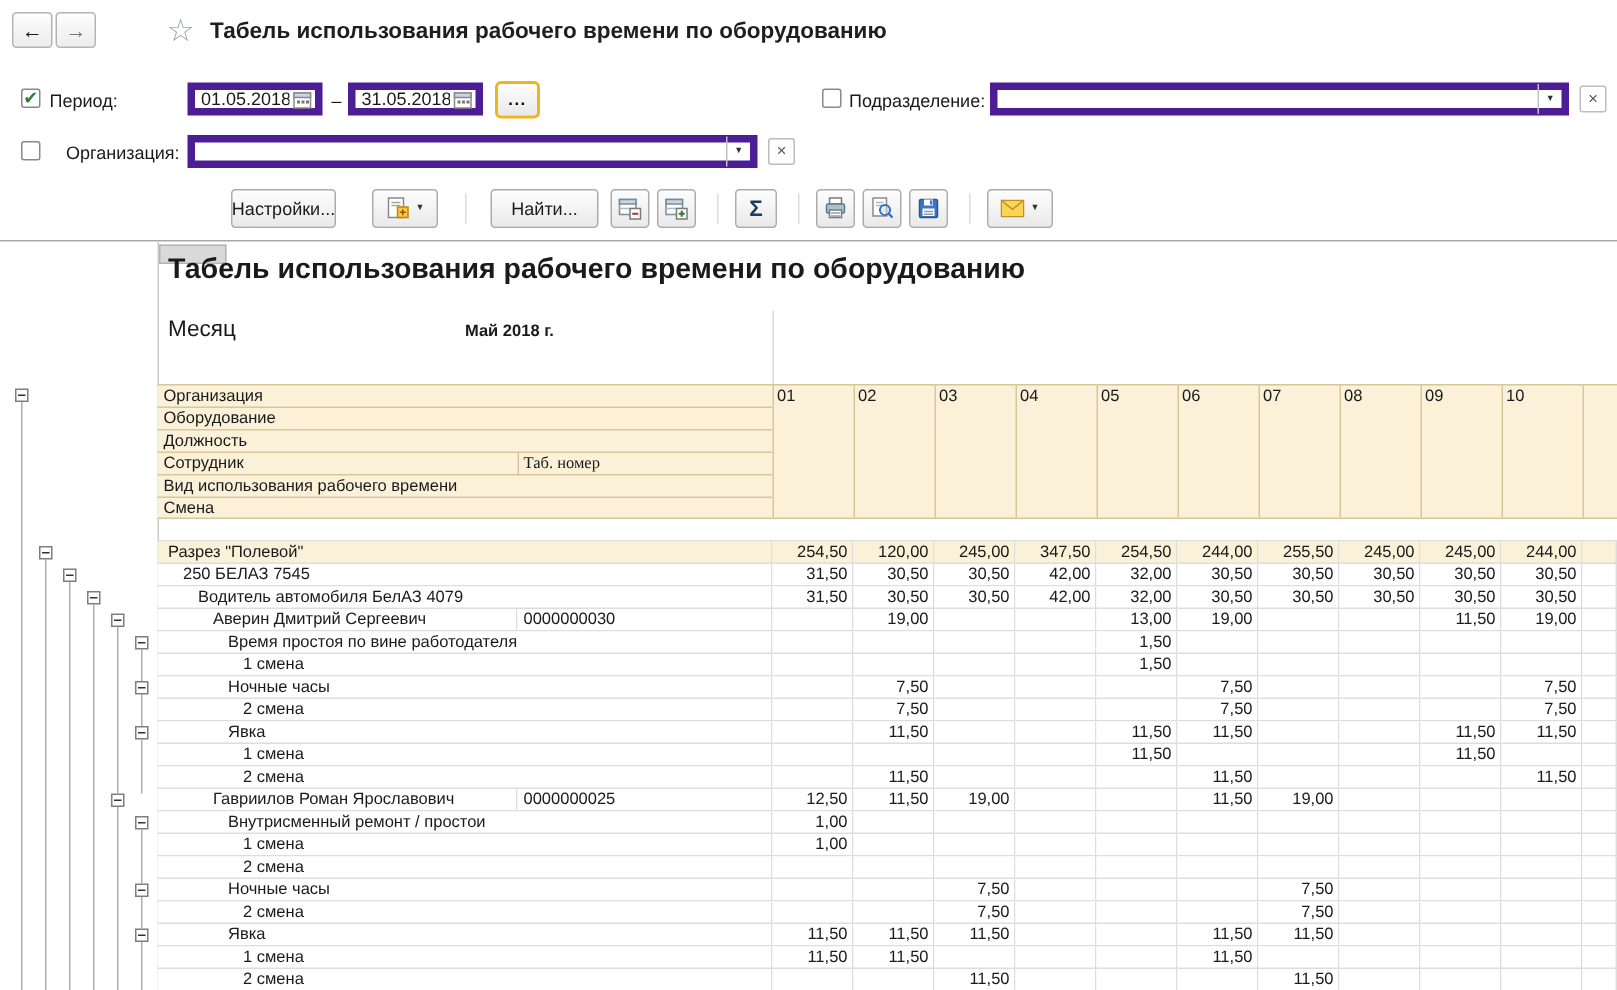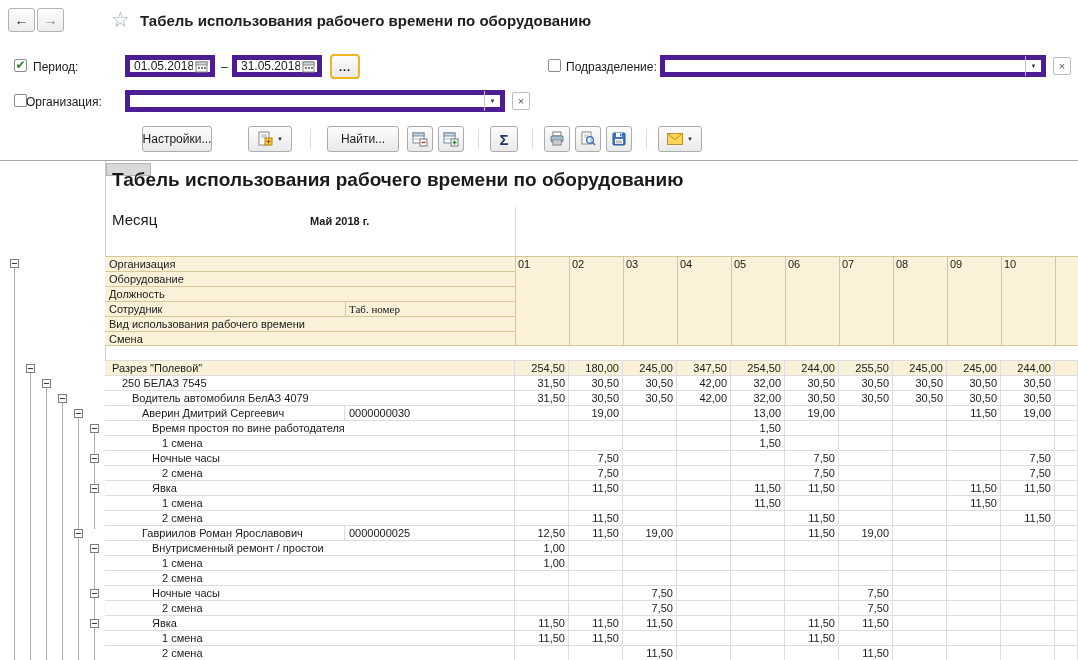--- a/index.html
+++ b/index.html
@@ -117,30 +117,30 @@
 
   <div class="chk" style="left:548px;top:13px"></div>
   <label class="flabel" style="left:566px;top:14px">Подразделение:</label>
   <div class="field" style="left:660px;top:9px;width:386px">
     <span class="fval"></span>
     <span class="dropzone">▼</span>
   </div>
   <button class="clearbtn" style="left:1053px;top:11px">×</button>
 
   <div class="chk" style="left:14px;top:48px"></div>
-  <label class="flabel" style="left:26px;top:49px">Организация:</label>
+  <label class="flabel" style="left:44px;top:49px">Организация:</label>
   <div class="field" style="left:125px;top:44px;width:380px">
     <span class="fval"></span>
     <span class="dropzone">▼</span>
   </div>
   <button class="clearbtn" style="left:512px;top:46px">×</button>
 </div>
 
 <div class="toolbar">
-  <button class="btn" style="left:142px;width:70px">Настройки...</button>
+  <button class="btn" style="left:154px;width:70px">Настройки...</button>
   <button class="btn" style="left:248px;width:44px">
     <svg width="16" height="16" viewBox="0 0 16 16">
         <rect x="2" y="1" width="10" height="13" fill="#fff" stroke="#8A8A8A"></rect>
         <line x1="4" y1="4" x2="10" y2="4" stroke="#A5A5A5"></line>
         <line x1="4" y1="6" x2="10" y2="6" stroke="#A5A5A5"></line>
         <rect x="8" y="7" width="7" height="7" fill="#FFC83D" stroke="#B8860B"></rect>
         <path d="M9.5 10.5h4M11.5 8.5v4" stroke="#8A5A00"></path>
       </svg>
     <span class="ddarrow">▼</span>
   </button>
@@ -247,21 +247,21 @@
         <div class="hvline" style="left: 788px; top: 0px; height: 88px;"></div>
         <div class="hlab" style="left: 791px; top: 1px;">08</div>
         <div class="hvline" style="left: 842px; top: 0px; height: 88px;"></div>
         <div class="hlab" style="left: 845px; top: 1px;">09</div>
         <div class="hvline" style="left: 896px; top: 0px; height: 88px;"></div>
         <div class="hlab" style="left: 899px; top: 1px;">10</div>
         <div class="hvline" style="left: 950px; top: 0px; height: 88px;"></div>
       </div>
   <div class="dc lab shaded" style="left: 105px; top: 200px; width: 410px; height: 15px; padding-left: 7px;">Разрез "Полевой"</div>
       <div class="dc num shaded" style="left: 515px; top: 200px; width: 54px; height: 15px;">254,50</div>
-      <div class="dc num shaded" style="left: 569px; top: 200px; width: 54px; height: 15px;">180,00</div>
+      <div class="dc num shaded" style="left: 569px; top: 200px; width: 54px; height: 15px;">120,00</div>
       <div class="dc num shaded" style="left: 623px; top: 200px; width: 54px; height: 15px;">245,00</div>
       <div class="dc num shaded" style="left: 677px; top: 200px; width: 54px; height: 15px;">347,50</div>
       <div class="dc num shaded" style="left: 731px; top: 200px; width: 54px; height: 15px;">254,50</div>
       <div class="dc num shaded" style="left: 785px; top: 200px; width: 54px; height: 15px;">244,00</div>
       <div class="dc num shaded" style="left: 839px; top: 200px; width: 54px; height: 15px;">255,50</div>
       <div class="dc num shaded" style="left: 893px; top: 200px; width: 54px; height: 15px;">245,00</div>
       <div class="dc num shaded" style="left: 947px; top: 200px; width: 54px; height: 15px;">245,00</div>
       <div class="dc num shaded" style="left: 1001px; top: 200px; width: 54px; height: 15px;">244,00</div>
       <div class="dc shaded" style="left: 1055px; top: 200px; width: 23px; height: 15px;"></div>
       <div class="dc lab" style="left: 105px; top: 215px; width: 410px; height: 15px; padding-left: 17px;">250 БЕЛАЗ 7545</div>

